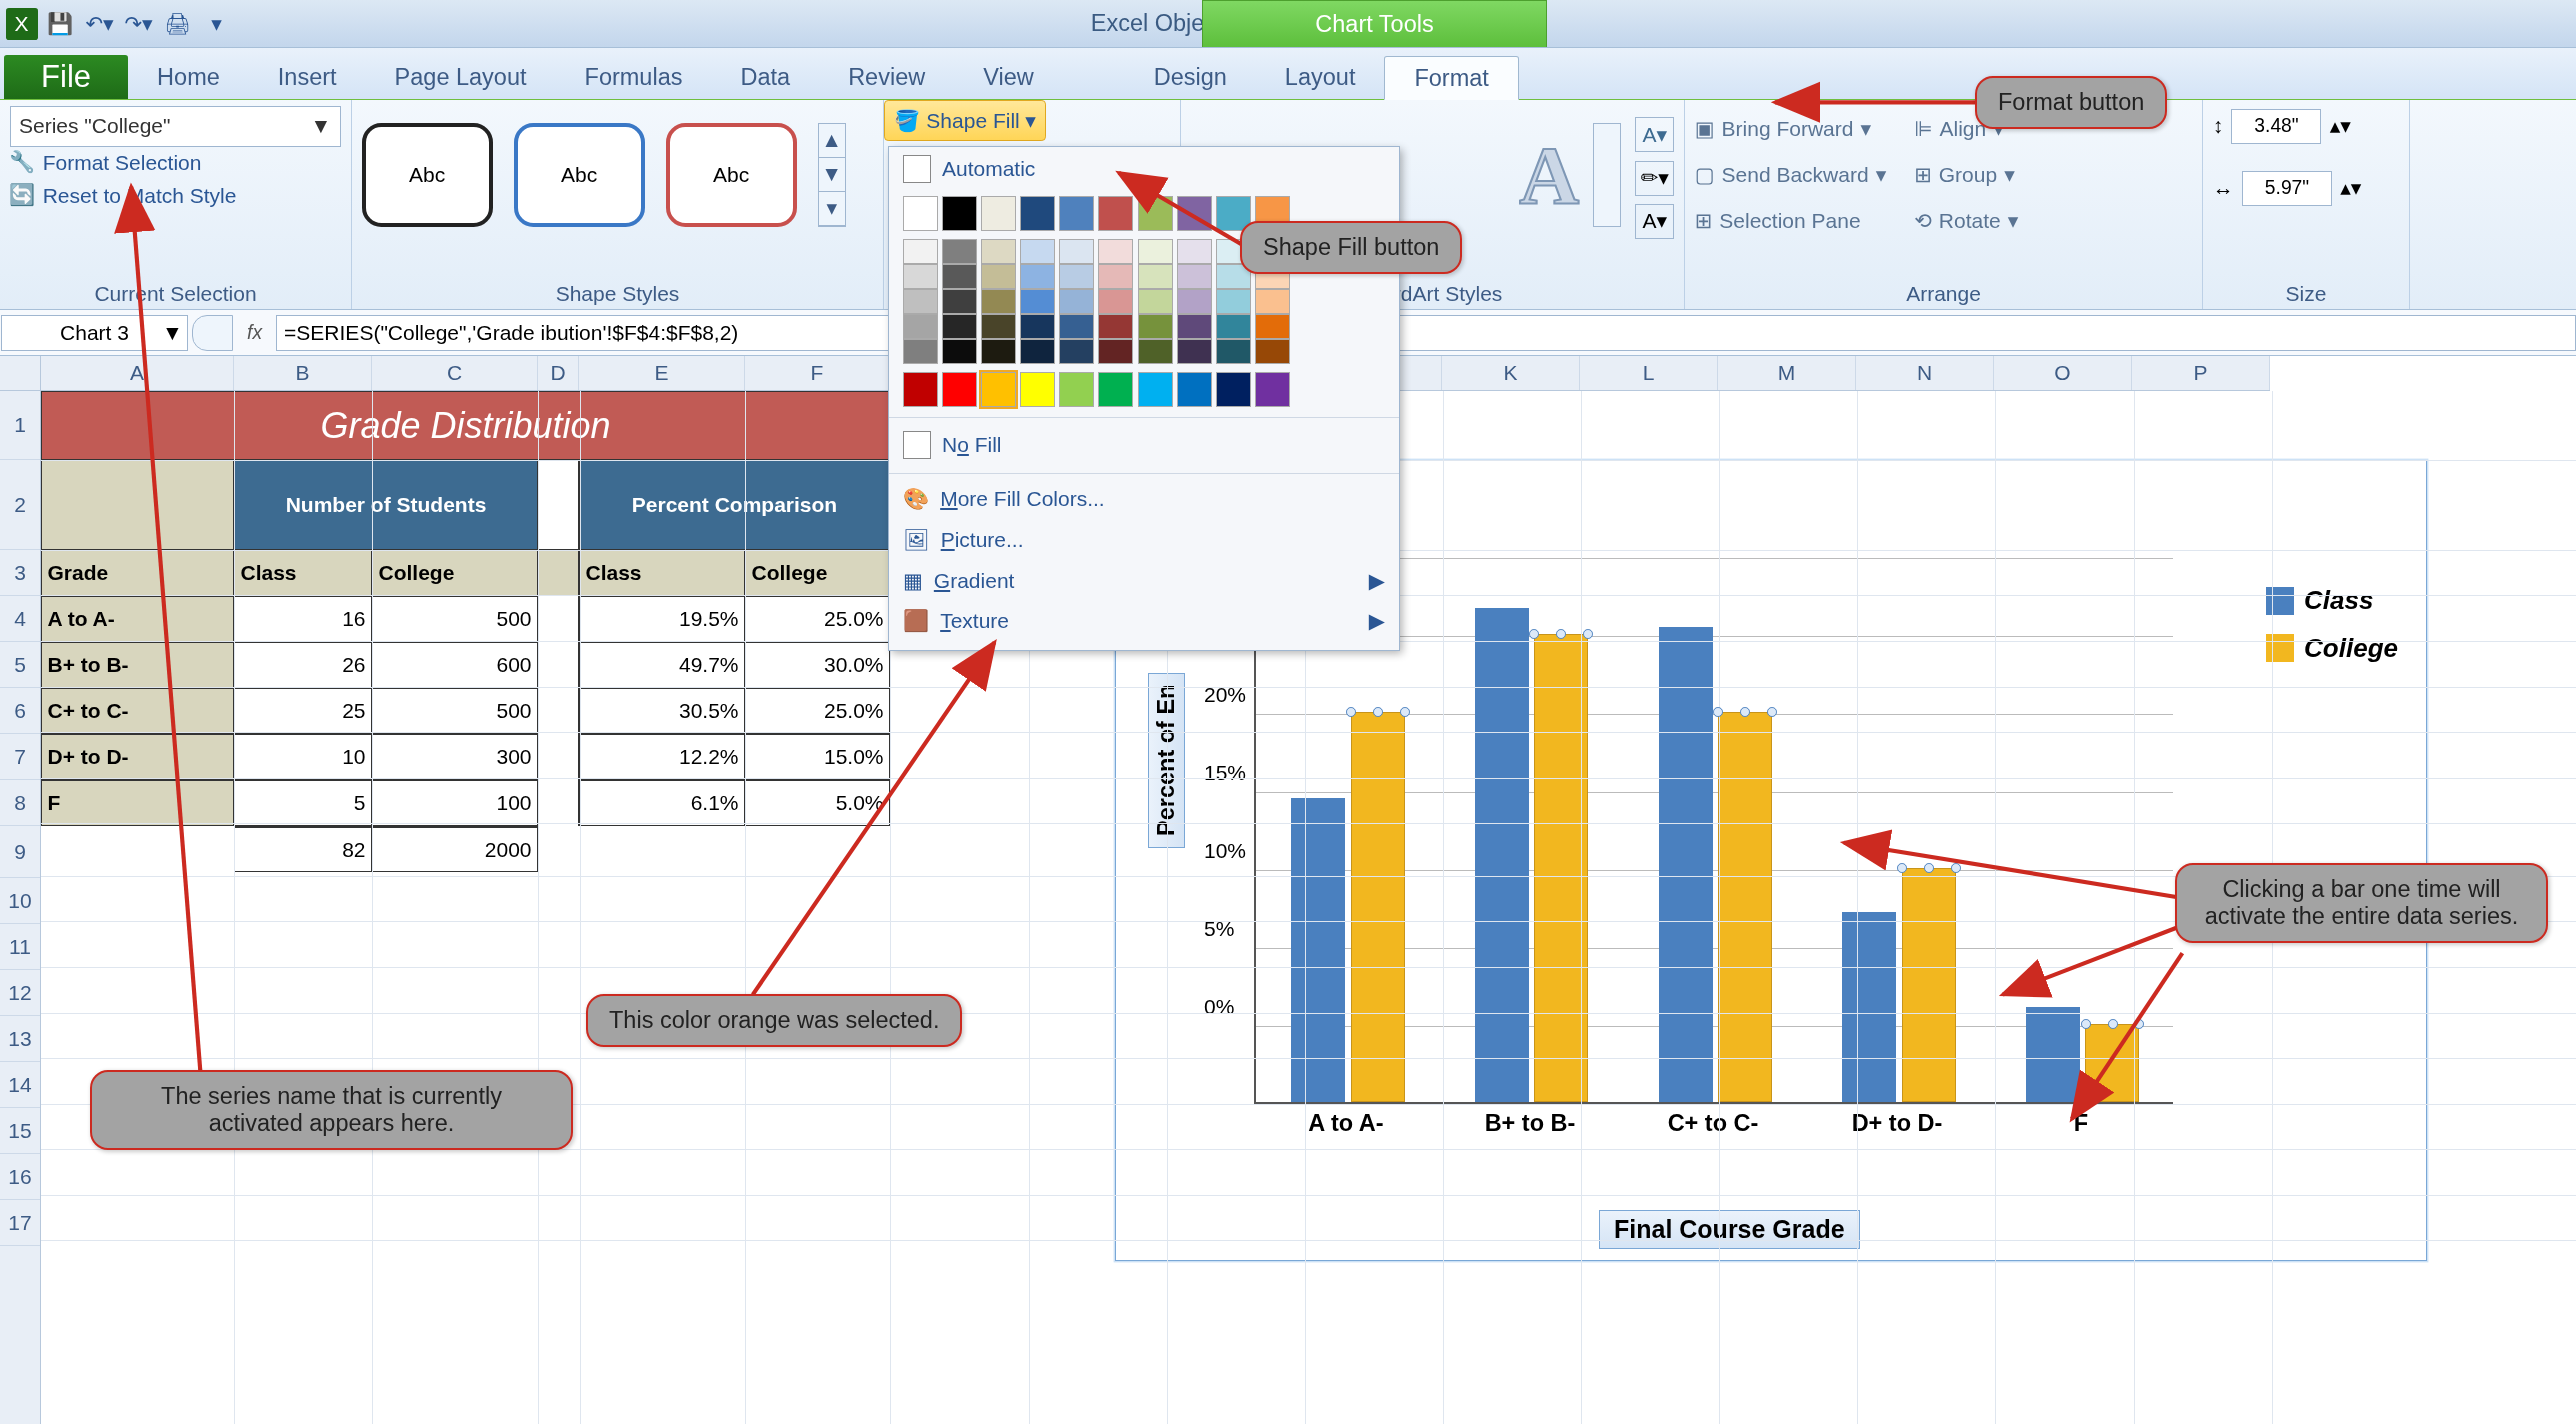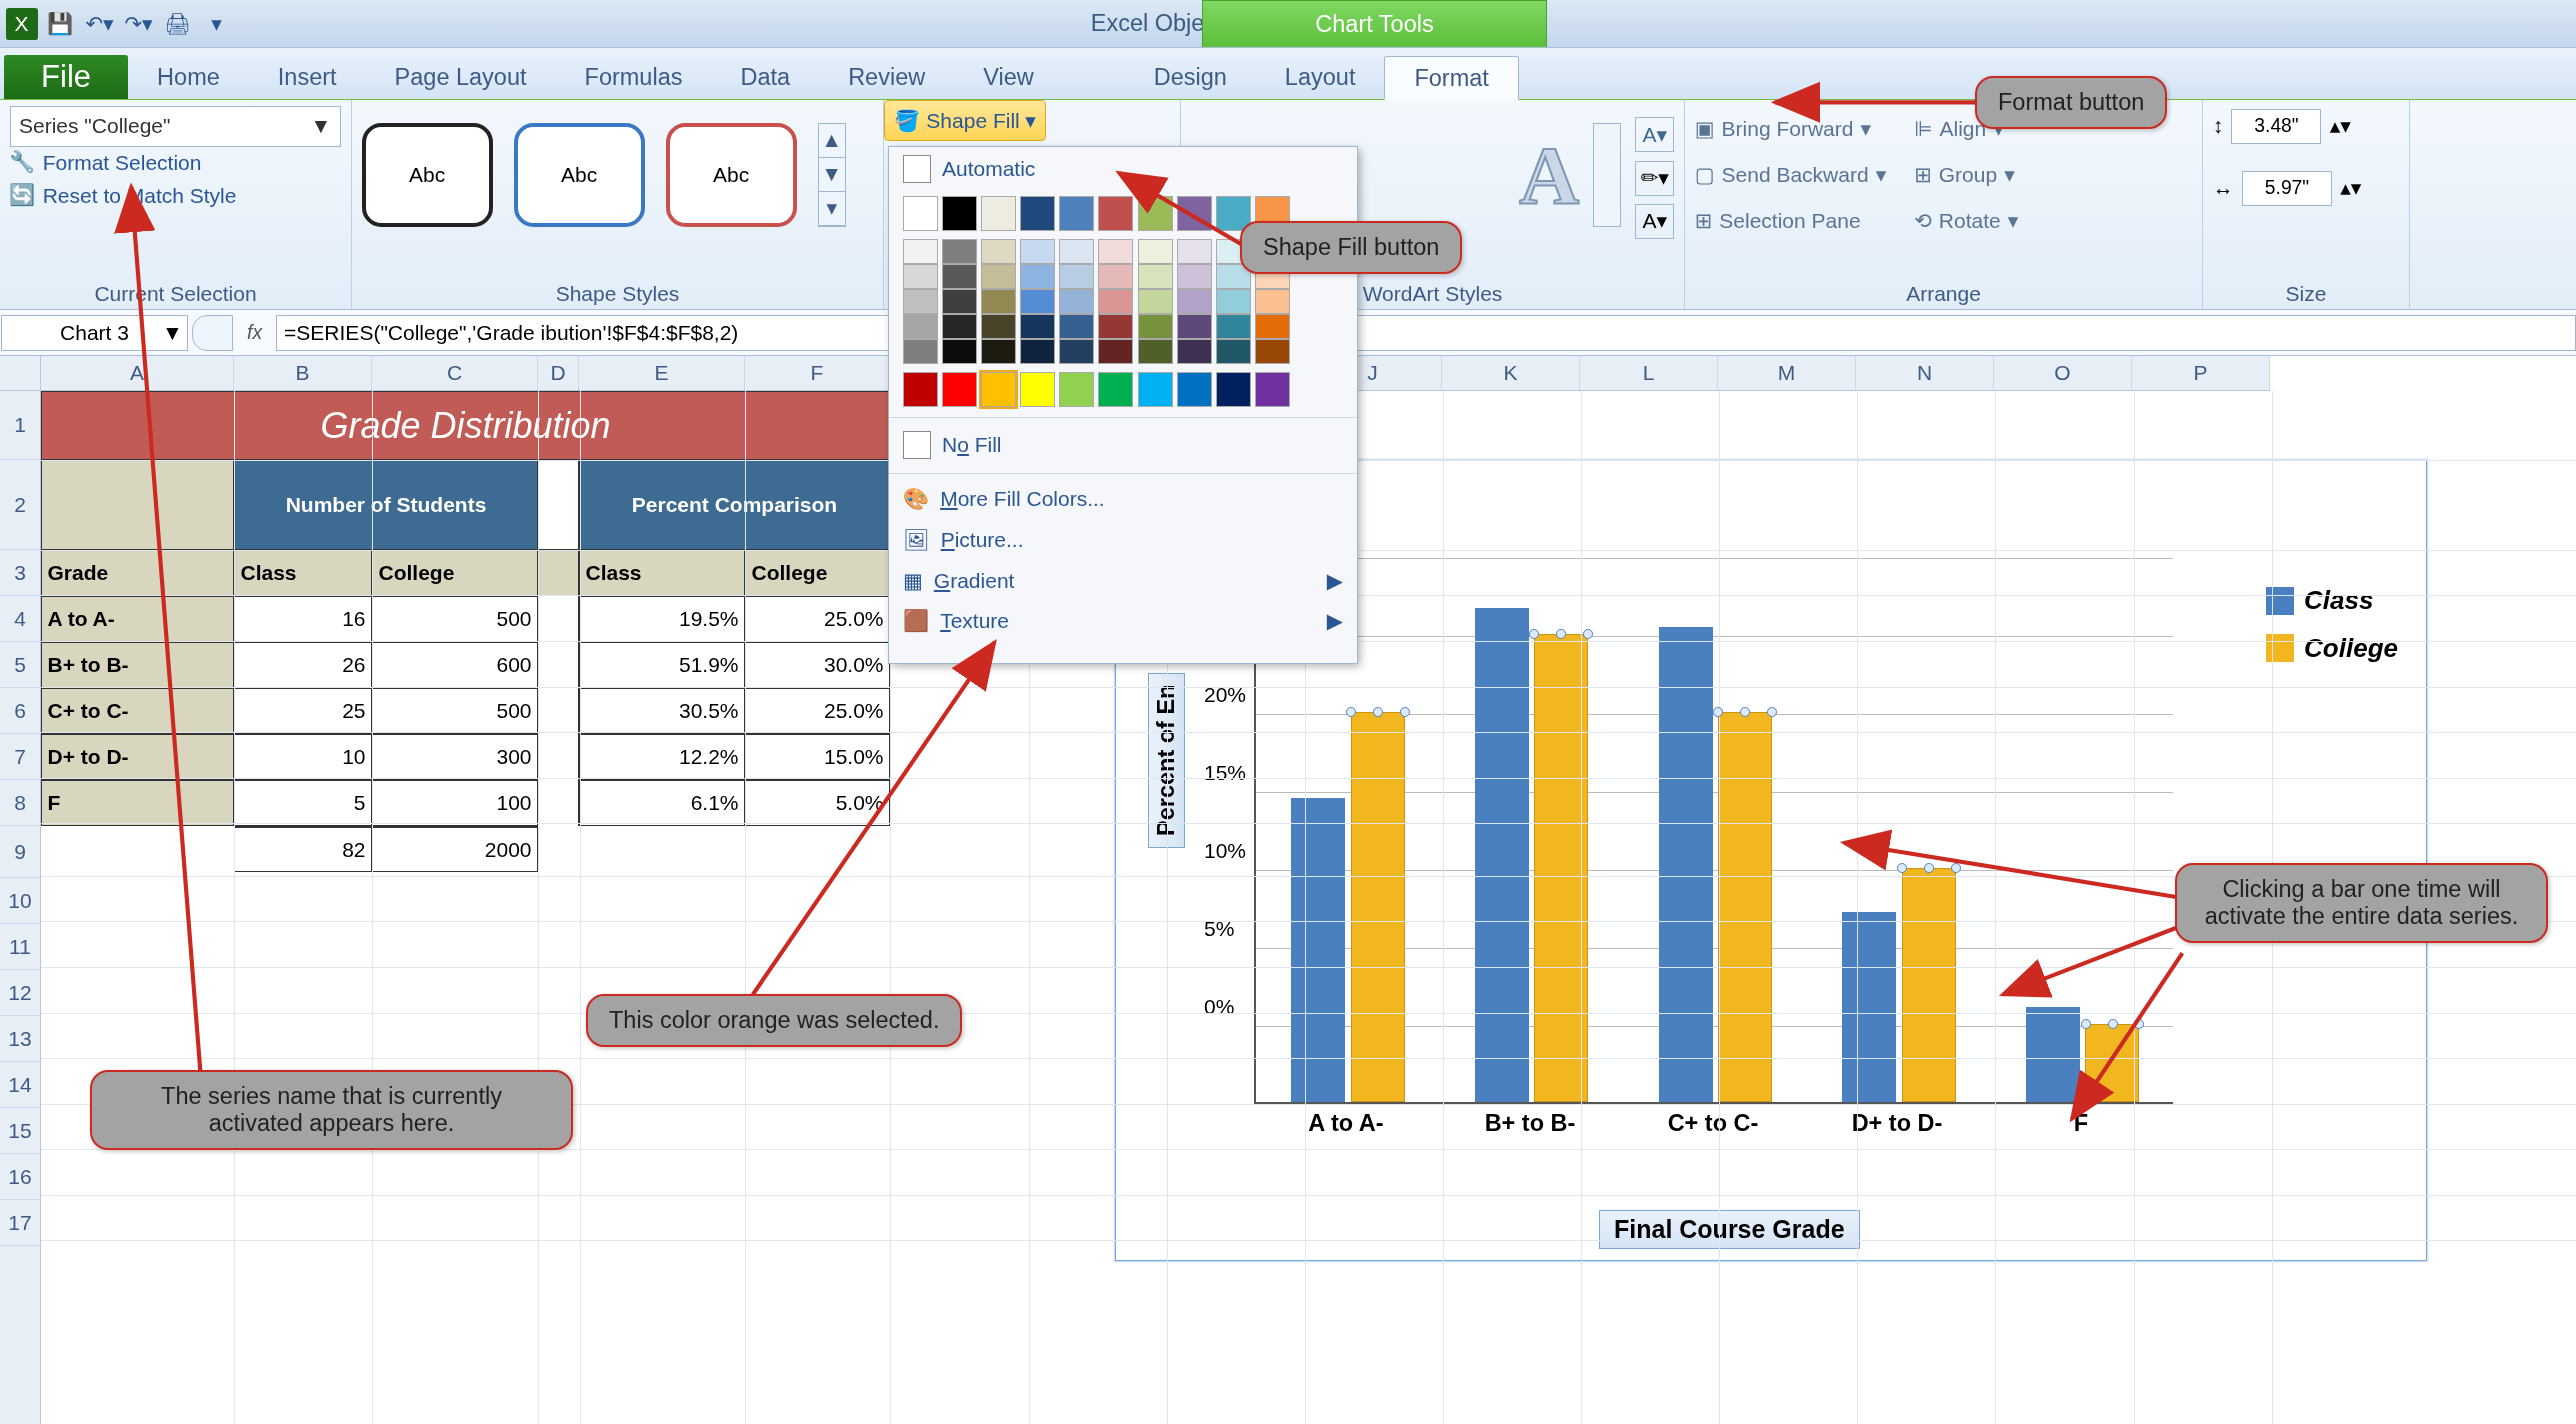--- a/index.html
+++ b/index.html
@@ -92,21 +92,21 @@
 .dt-row.hdr .r0{justify-content:flex-start;}
 .dt-row .r1{width:138px;justify-content:flex-end;}
 .dt-row .r2{width:166px;justify-content:flex-end;}
 .dt-row .rgap{width:41px;border-top:none;border-bottom:none;}
 .dt-row .r3{width:166px;justify-content:flex-end;}
 .dt-row .r4{width:145px;justify-content:flex-end;}
 .dt-row.hdr div{background:#d8d6be;font-weight:bold;justify-content:flex-start;}
 .dt-row.total .r1,.dt-row.total .r2{border-top:2.8px solid #333;}
 
 
-.dropdown{position:absolute;left:888px;top:146px;width:470px;background:#f5f7fa;border:0.7px solid #9fb6d0;box-shadow:2.8px 2.8px 8.3px rgba(0,0,0,.3);z-index:50;padding-bottom:21px;}
+.dropdown{position:absolute;left:888px;top:146px;width:512px;background:#f5f7fa;border:0.7px solid #9fb6d0;box-shadow:2.8px 2.8px 8.3px rgba(0,0,0,.3);z-index:50;padding-bottom:8px;}
 .dd-item{display:flex;align-items:center;gap:11px;padding:8.3px 14px;color:#2a5694;}
 .dd-item .sq{width:28px;height:28px;border:0.7px solid #888;}
 .dd-section{padding:5.5px 14px;font-weight:bold;color:#444;}
 .dd-grid{display:grid;grid-template-columns:repeat(10,35px);gap:4.1px;padding:4.1px 14px;}
 .dd-grid.tight{gap:0 4.1px;}
 .sw{width:35px;height:35px;border:0.7px solid #aaa;}
 .sw.sel{outline:2.1px solid #f2a921;outline-offset:0.7px;}
 .dd-sep{height:0.7px;background:#cfd8e4;margin:5.5px 0;}
 .dd-item .arrow-r{margin-left:auto;}
 
@@ -319,21 +319,21 @@
             <div class="r2">500</div>
             <div class="rgap"></div>
             <div class="r3">19.5%</div>
             <div class="r4">25.0%</div>
           </div>
           <div class="dt-row">
             <div class="r0">B+ to B-</div>
             <div class="r1">26</div>
             <div class="r2">600</div>
             <div class="rgap"></div>
-            <div class="r3">51.9%</div>
+            <div class="r3">49.7%</div>
             <div class="r4">30.0%</div>
           </div>
           <div class="dt-row">
             <div class="r0">C+ to C-</div>
             <div class="r1">25</div>
             <div class="r2">500</div>
             <div class="rgap"></div>
             <div class="r3">30.5%</div>
             <div class="r4">25.0%</div>
           </div>

